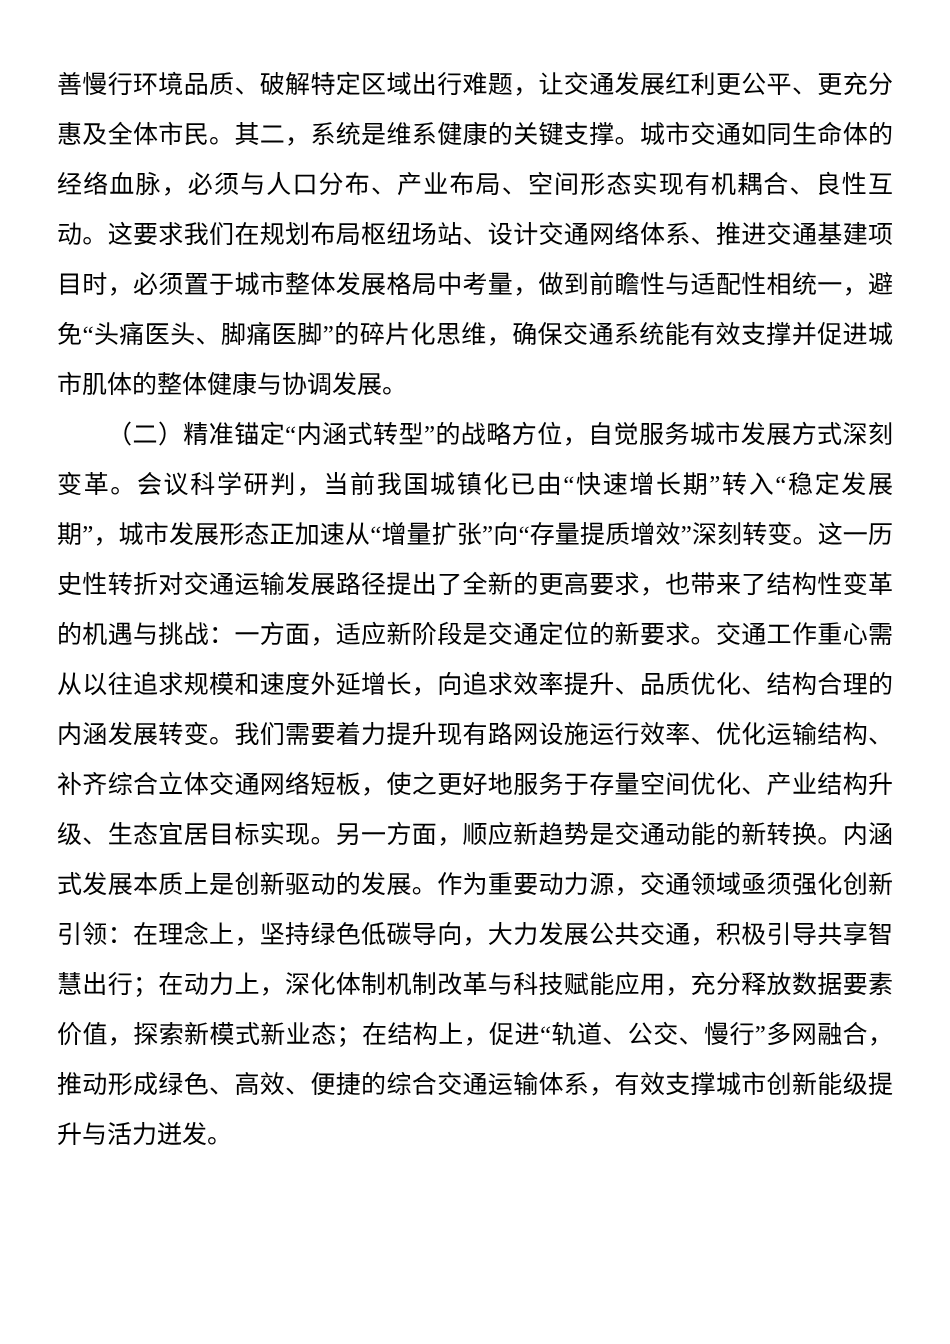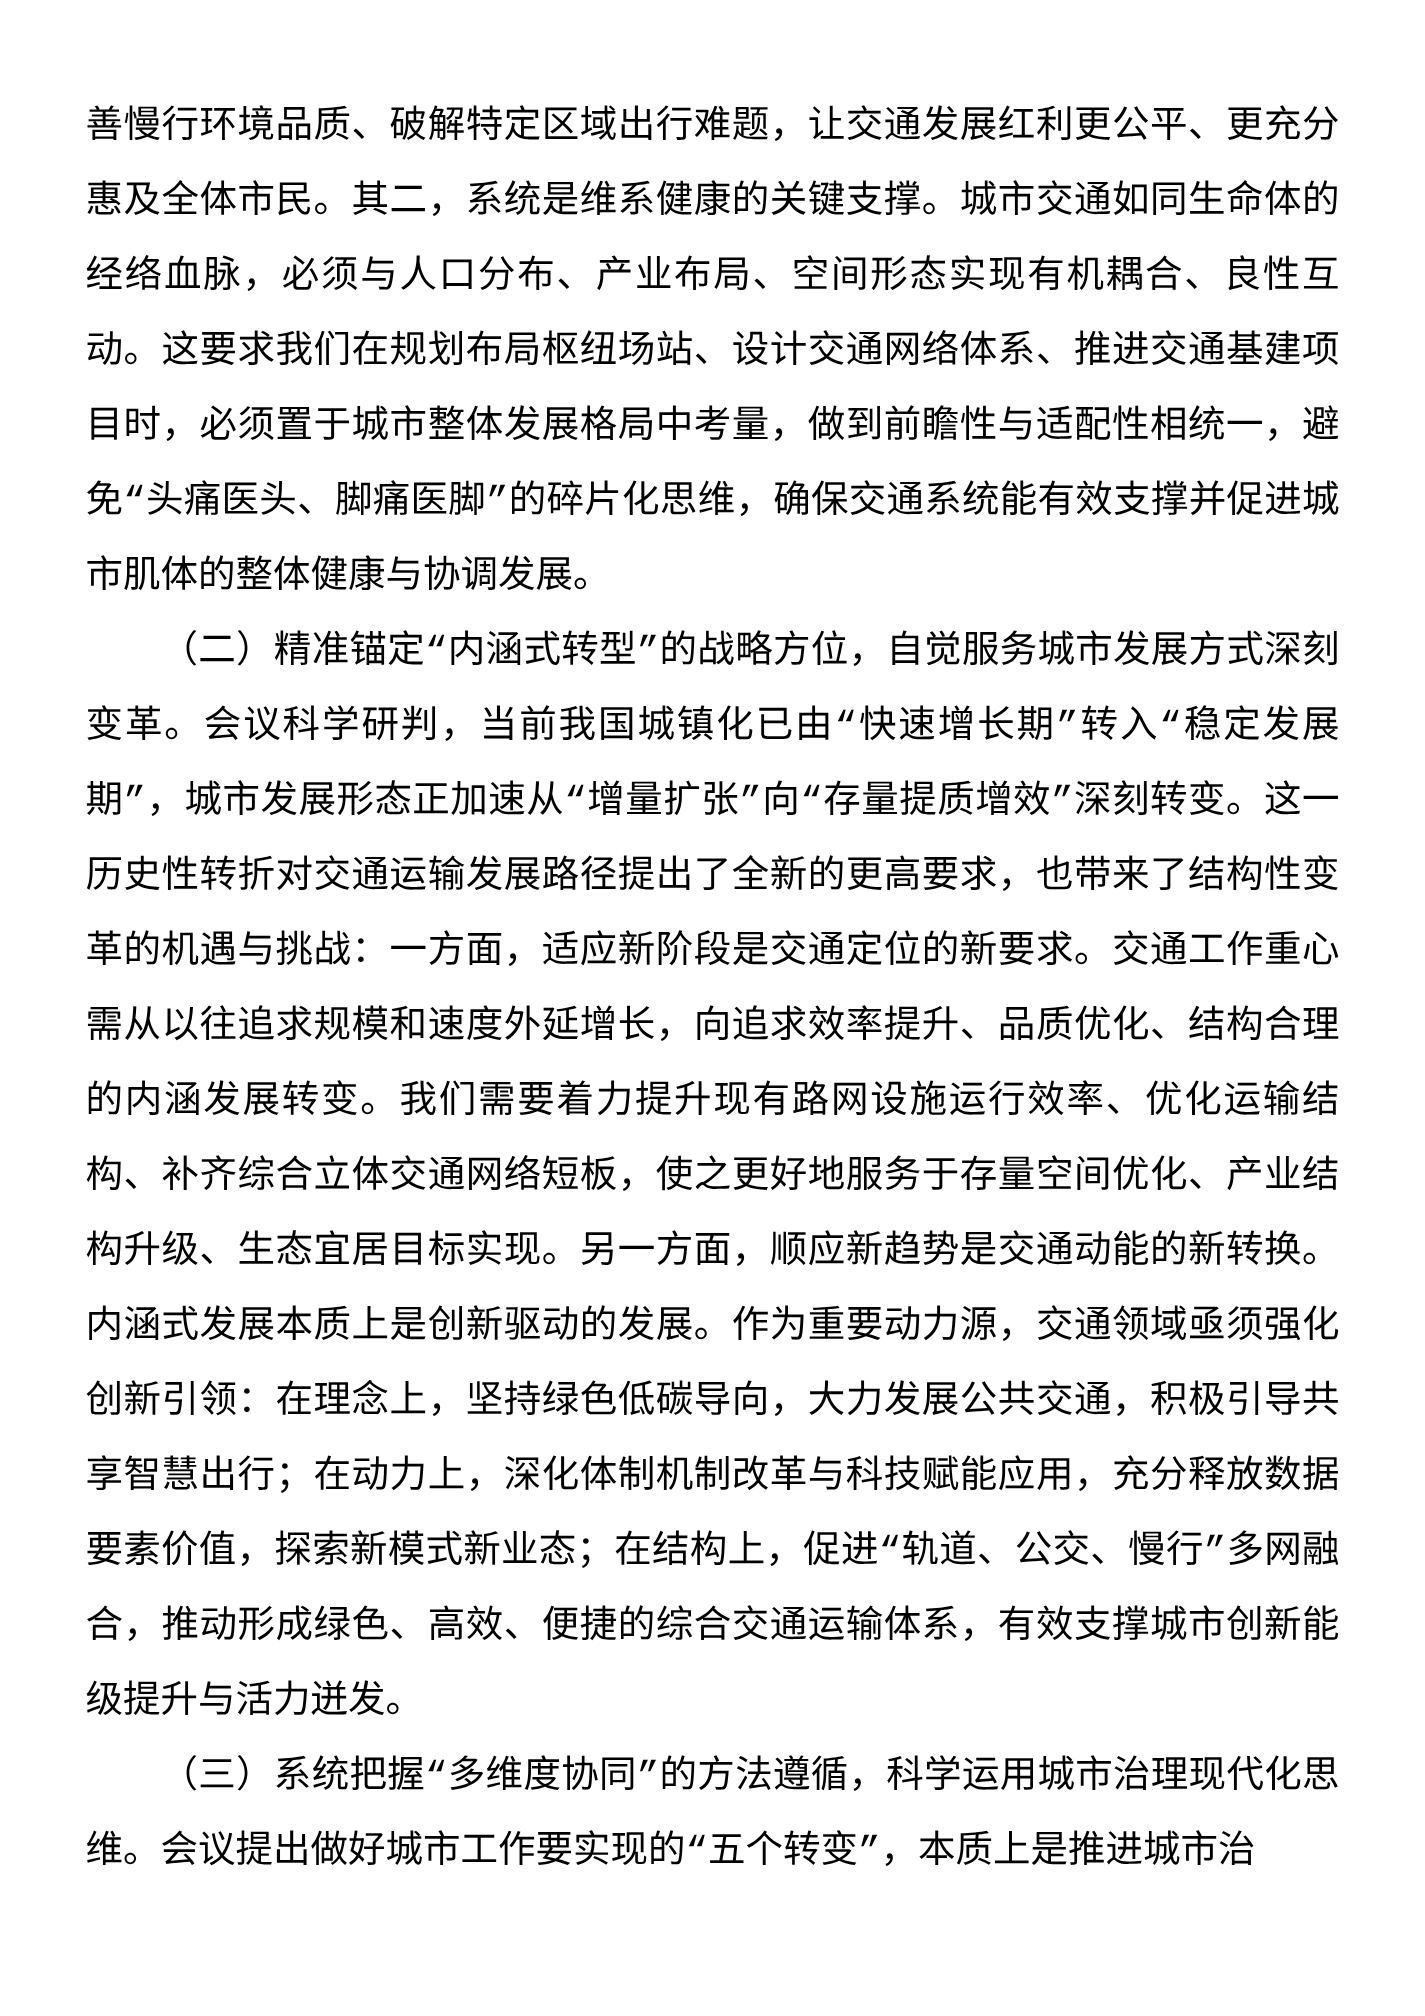--- a/index.html
+++ b/index.html
@@ -15,33 +15,32 @@
   .page {
     box-sizing: border-box;
     width: 950px;
     height: 1344px;
     padding: 60px 57px 0 57px;
     background: #ffffff;
   }
   p.body-text {
     margin: 0;
     padding: 0;
-    font-family: Liberation Mono, monospace;
+    font-family: Liberation Serif, serif;
     font-size: 25px;
     line-height: 50px;
     color: #000000;
     text-align: justify;
     text-justify: inter-character;
     word-break: break-all;
     letter-spacing: 0px;
   }
   p.indent {
     text-indent: 2em;
   }
 </style>
 </head>
 <body>
 
 <div class="page">
   <p class="body-text">善慢行环境品质、破解特定区域出行难题，让交通发展红利更公平、更充分惠及全体市民。其二，系统是维系健康的关键支撑。城市交通如同生命体的经络血脉，必须与人口分布、产业布局、空间形态实现有机耦合、良性互动。这要求我们在规划布局枢纽场站、设计交通网络体系、推进交通基建项目时，必须置于城市整体发展格局中考量，做到前瞻性与适配性相统一，避免“头痛医头、脚痛医脚”的碎片化思维，确保交通系统能有效支撑并促进城市肌体的整体健康与协调发展。</p>
   <p class="body-text indent">（二）精准锚定“内涵式转型”的战略方位，自觉服务城市发展方式深刻变革。会议科学研判，当前我国城镇化已由“快速增长期”转入“稳定发展期”，城市发展形态正加速从“增量扩张”向“存量提质增效”深刻转变。这一历史性转折对交通运输发展路径提出了全新的更高要求，也带来了结构性变革的机遇与挑战：一方面，适应新阶段是交通定位的新要求。交通工作重心需从以往追求规模和速度外延增长，向追求效率提升、品质优化、结构合理的内涵发展转变。我们需要着力提升现有路网设施运行效率、优化运输结构、补齐综合立体交通网络短板，使之更好地服务于存量空间优化、产业结构升级、生态宜居目标实现。另一方面，顺应新趋势是交通动能的新转换。内涵式发展本质上是创新驱动的发展。作为重要动力源，交通领域亟须强化创新引领：在理念上，坚持绿色低碳导向，大力发展公共交通，积极引导共享智慧出行；在动力上，深化体制机制改革与科技赋能应用，充分释放数据要素价值，探索新模式新业态；在结构上，促进“轨道、公交、慢行”多网融合，推动形成绿色、高效、便捷的综合交通运输体系，有效支撑城市创新能级提升与活力迸发。</p>
-  <p class="body-text indent">（三）系统把握“多维度协同”的方法遵循，科学运用城市治理现代化思维。会议提出做好城市工作要实现的“五个转变”，本质上是推进城市治</p>
 </div>
 
 </body></html>

